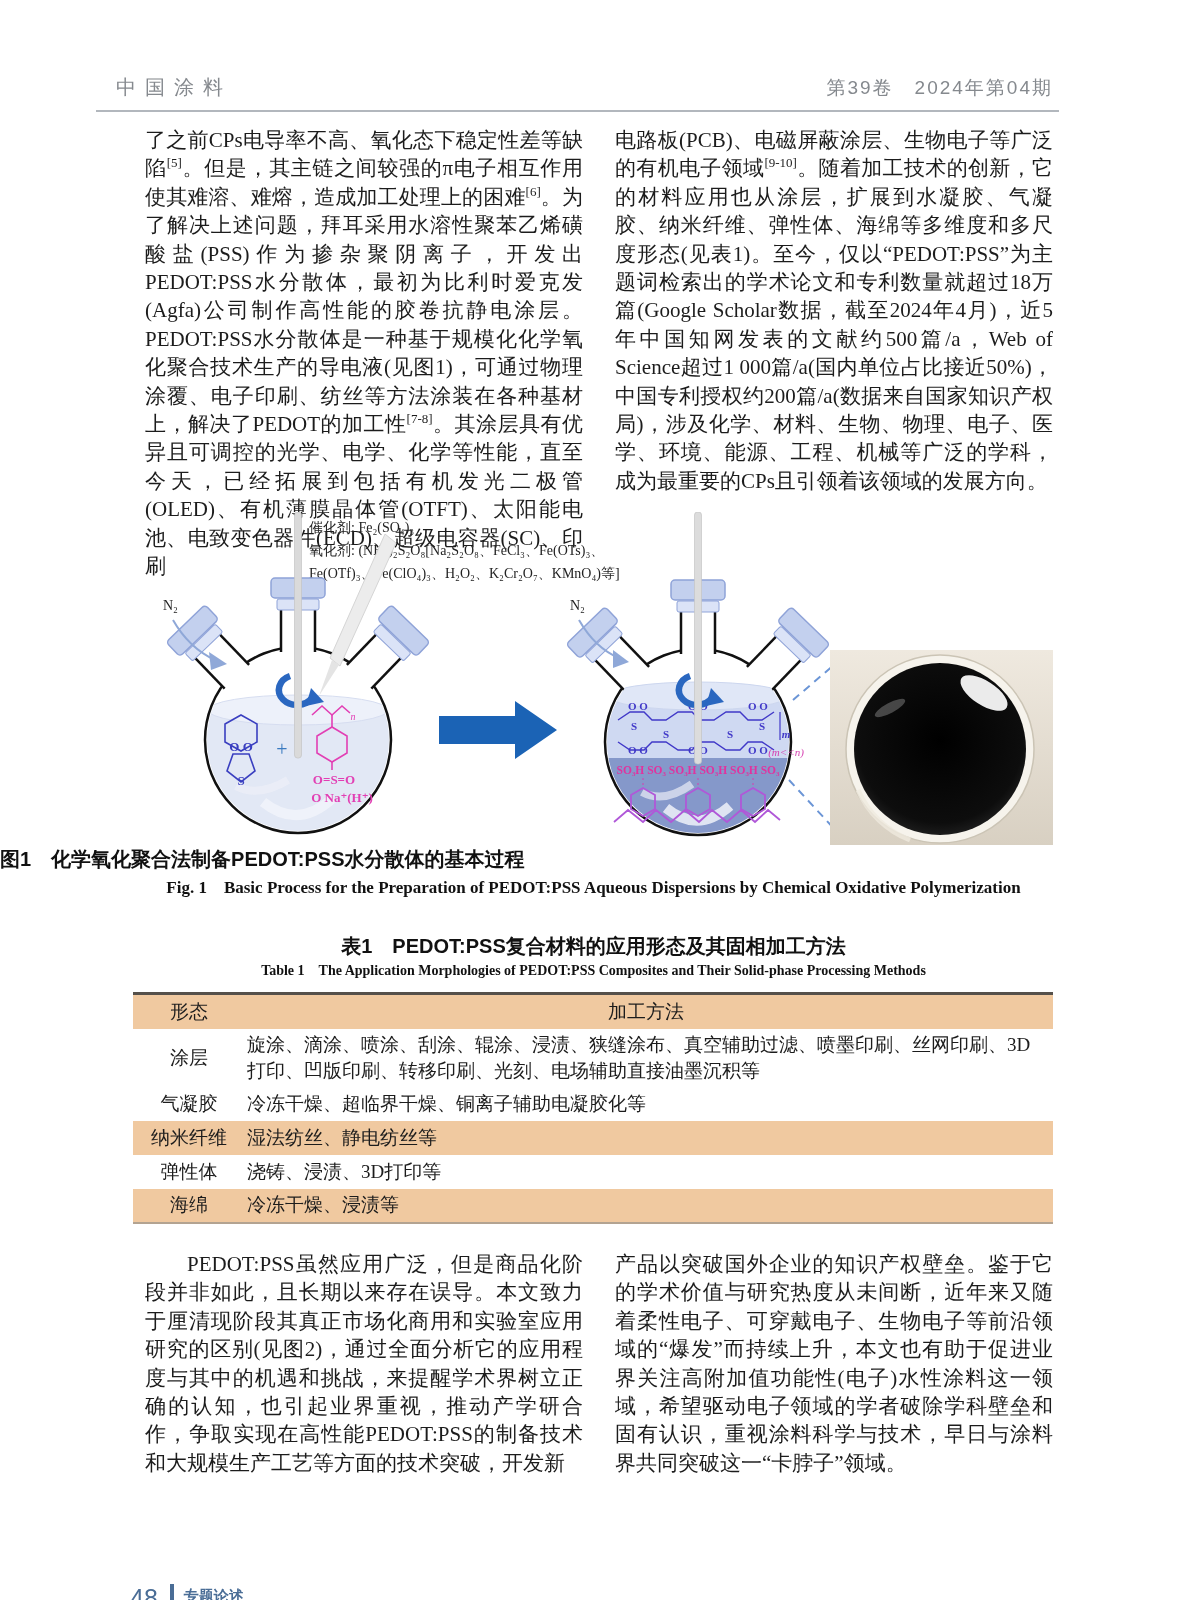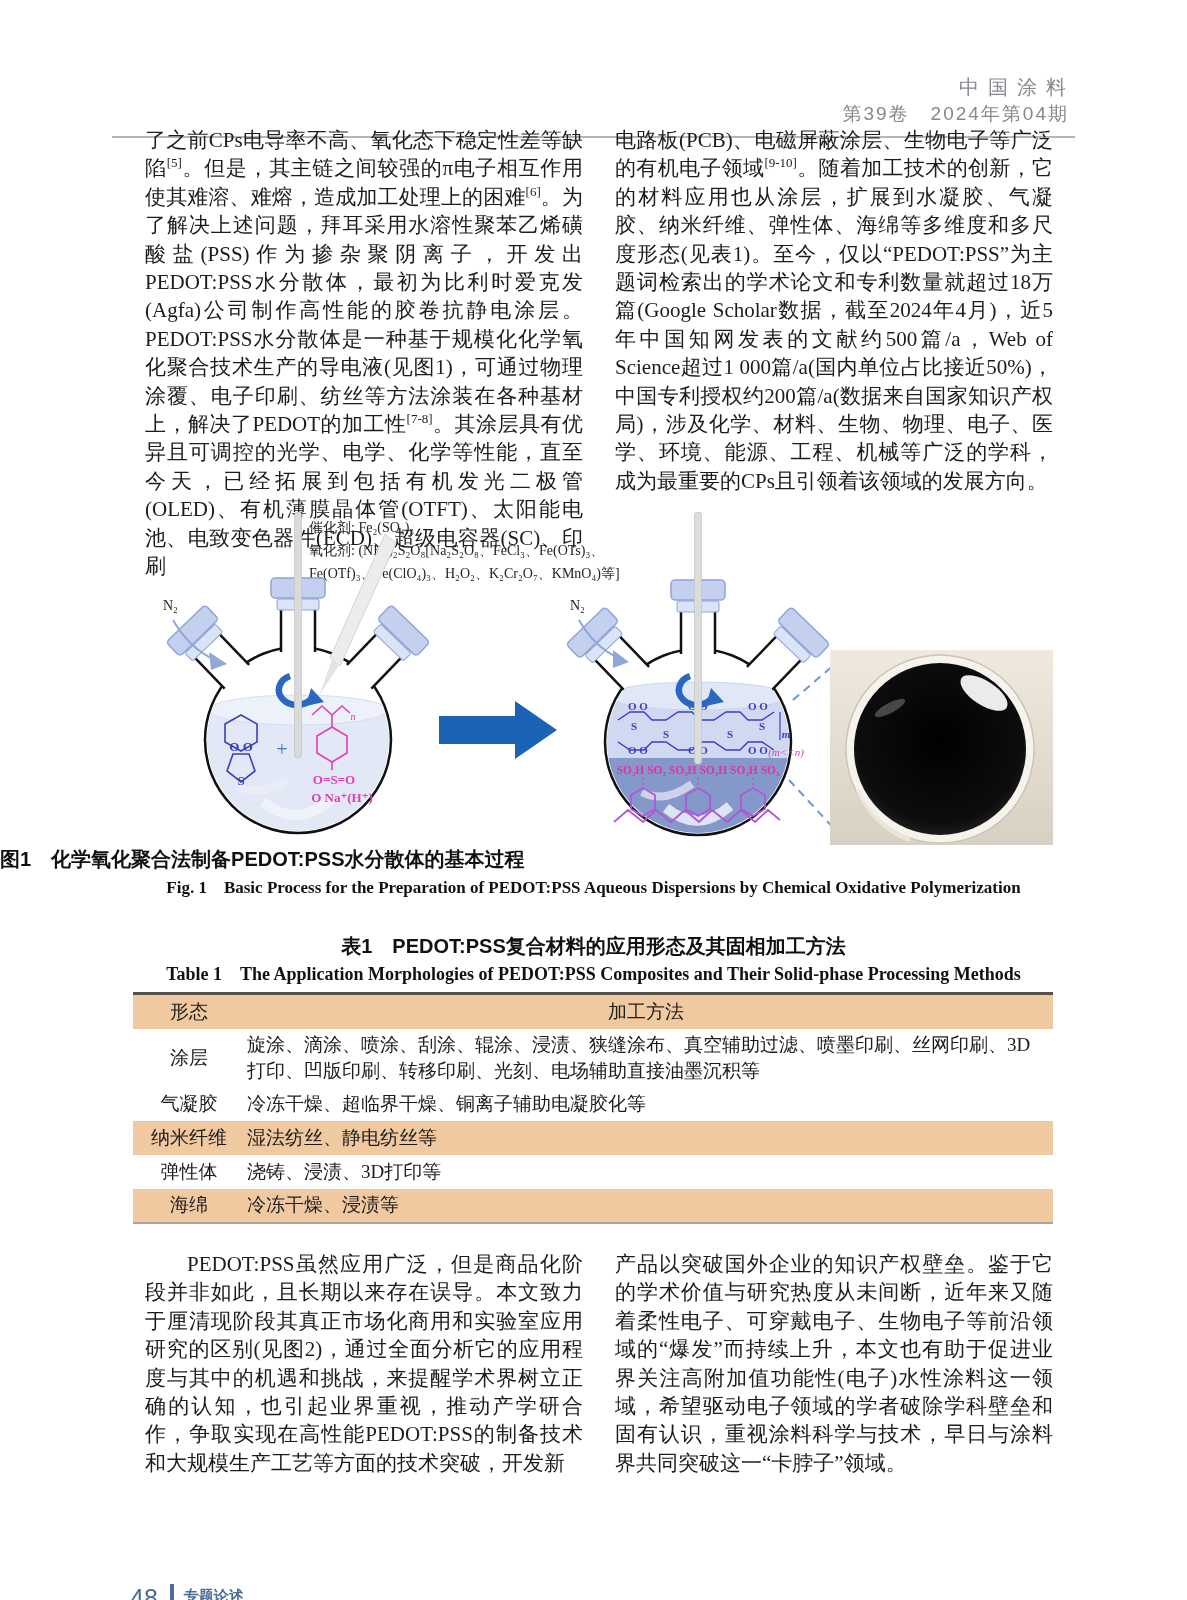--- a/index.html
+++ b/index.html
@@ -1,42 +1,42 @@
 <!DOCTYPE html>
 <html><head>
 <meta charset="utf-8">
 <style>
   html,body{margin:0;padding:0;background:#ffffff;}
   .page{position:relative;width:1187px;height:1600px;background:#fff;overflow:hidden;
         font-family:"Liberation Serif","DejaVu Serif",serif;color:#1c1c1c;}
   
-  .hdr{position:absolute;left:112px;top:74px;width:963px;display:flex;justify-content:space-between;
+  .hdr{position:absolute;left:96px;top:74px;width:963px;display:flex;justify-content:space-between;
        align-items:flex-end;border-bottom:2px solid #b2b7bd;padding-bottom:9px;
-       font-family:"Liberation Sans","DejaVu Sans",sans-serif;color:#85898e;flex-direction:column;}
+       font-family:"Liberation Sans","DejaVu Sans",sans-serif;color:#85898e;}
   .hdr-journal{font-size:20px;letter-spacing:9px;margin-left:20px;}
   .hdr-issue{font-size:19px;letter-spacing:2px;margin-right:6px;}
   
   .cols{position:absolute;left:133px;width:920px;display:flex;gap:20px;}
   .cols-top{top:126px;}
   .cols-bottom{top:1250px;}
   .col{width:450px;font-size:21px;line-height:28.4px;text-align:justify;margin-left:12px;}
   .col p{margin:0;}
   .col p.ind{text-indent:2em;}
   sup{font-size:13px;line-height:0;}
   
   .fig{position:absolute;left:133px;top:512px;width:920px;height:333px;}
   .figcap-cn{position:absolute;left:0;top:846px;width:1187px;text-align:left;font-weight:bold;
              font-size:20px;font-family:"Liberation Sans","DejaVu Sans",sans-serif;color:#111;}
   .figcap-en{position:absolute;left:0;top:876px;width:1187px;text-align:center;font-weight:bold;
              font-size:17px;color:#111;}
   
   .tbl-title-cn{position:absolute;left:0;top:933px;width:1187px;text-align:center;font-weight:bold;
                 font-size:20px;font-family:"Liberation Sans","DejaVu Sans",sans-serif;color:#111;}
   .tbl-title-en{position:absolute;left:0;top:962px;width:1187px;text-align:center;font-weight:bold;
-                font-size:18px;color:#111;}
+                font-size:14px;color:#111;}
   table.apptbl{position:absolute;left:133px;top:992px;width:920px;border-collapse:collapse;
                border-top:3px solid #55504a;border-bottom:2px solid #b3a391;table-layout:fixed;
                font-size:19px;}
   table.apptbl td,table.apptbl th{font-weight:normal;vertical-align:middle;padding:3px 8px;}
   table.apptbl .c1{width:84px;text-align:center;padding-left:14px;}
   table.apptbl thead tr{background:#f0c9a0;height:35px;}
   table.apptbl thead th{font-family:"Liberation Sans","DejaVu Sans",sans-serif;font-size:19px;}
   table.apptbl thead .c2{text-align:center;}
   table.apptbl tbody tr{height:34px;}
   table.apptbl tbody tr.peach{background:#f0c9a0;}

